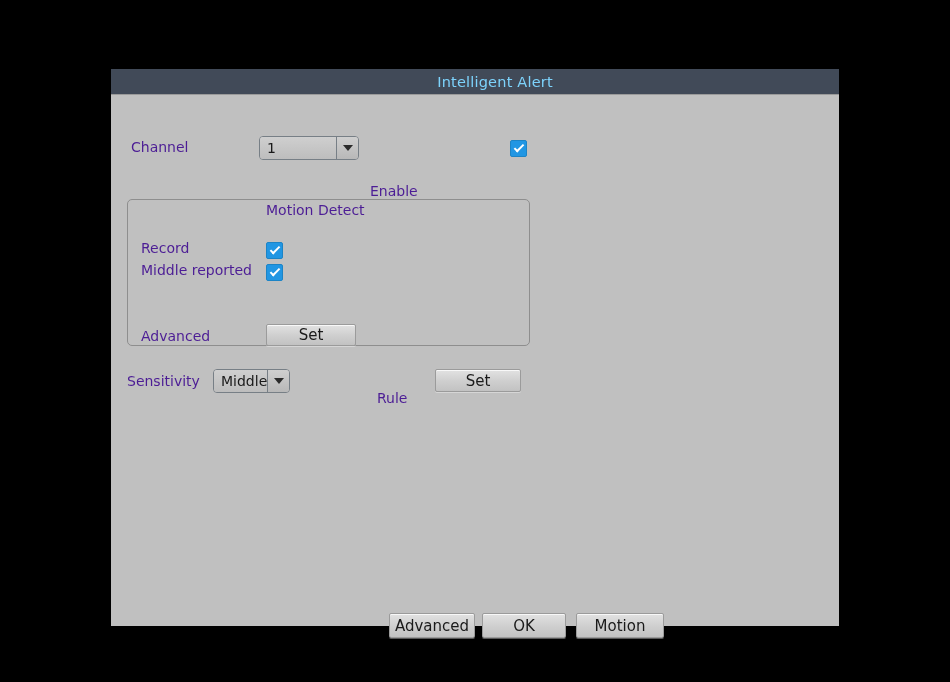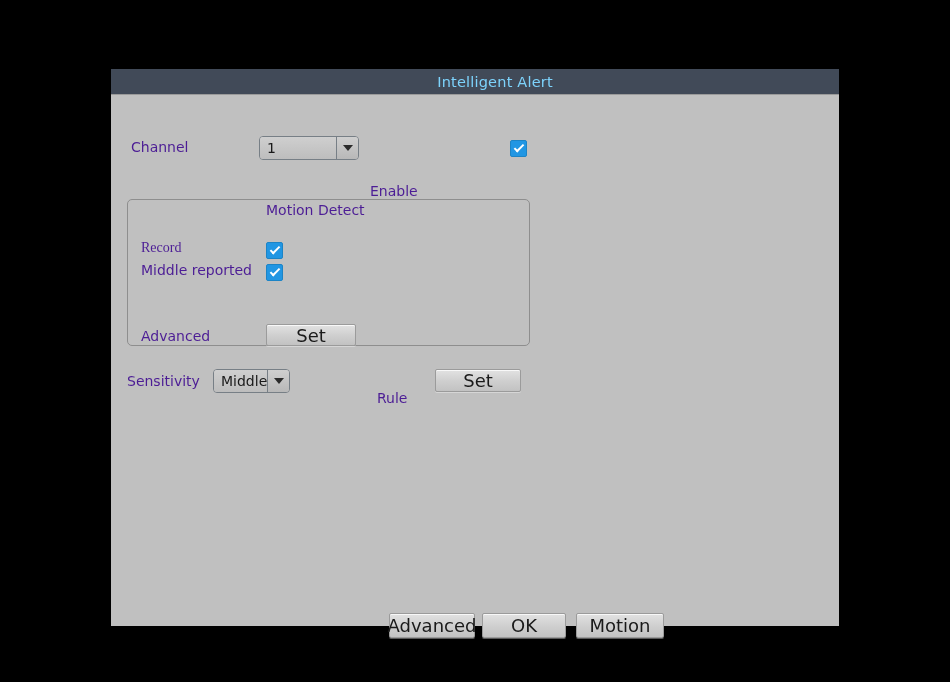--- a/index.html
+++ b/index.html
@@ -137,33 +137,33 @@
     position: absolute;
     left: 16px;
     top: 104px;
     width: 403px;
     height: 147px;
     border: 1px solid #8e8e8e;
     border-radius: 5px;
     background: transparent;
   }
   #motion-header { position: absolute; left: 138px; top: 2px; }
-  #record-label  { position: absolute; left: 13px; top: 40px; font-family: Liberation Serif, serif; }
+  #record-label  { position: absolute; left: 13px; top: 40px; }
   #record-check  { left: 138px; top: 42px; }
   #mobile-label  { position: absolute; left: 13px; top: 62px; }
   #mobile-check  { left: 138px; top: 64px; }
   #advanced-label{ position: absolute; left: 13px; top: 128px; }
 
   .btn {
     position: absolute;
     background: linear-gradient(to bottom, #e2e2e2 0%, #cfcfcf 52%, #c2c2c2 100%);
     border: 1px solid #9b9b9b;
     border-radius: 2px;
     color: #1a1a1a;
-    font-size: 18px;
+    font-size: 15px;
     font-family: "DejaVu Sans", sans-serif;
     display: flex;
     align-items: center;
     justify-content: center;
     box-shadow: inset 0 1px 0 rgba(255,255,255,0.75),
                 0 1px 0 rgba(255,255,255,0.35);
     white-space: nowrap;
   }
 
   #advanced-set-btn { left: 138px; top: 124px; width: 90px; height: 22px; }

